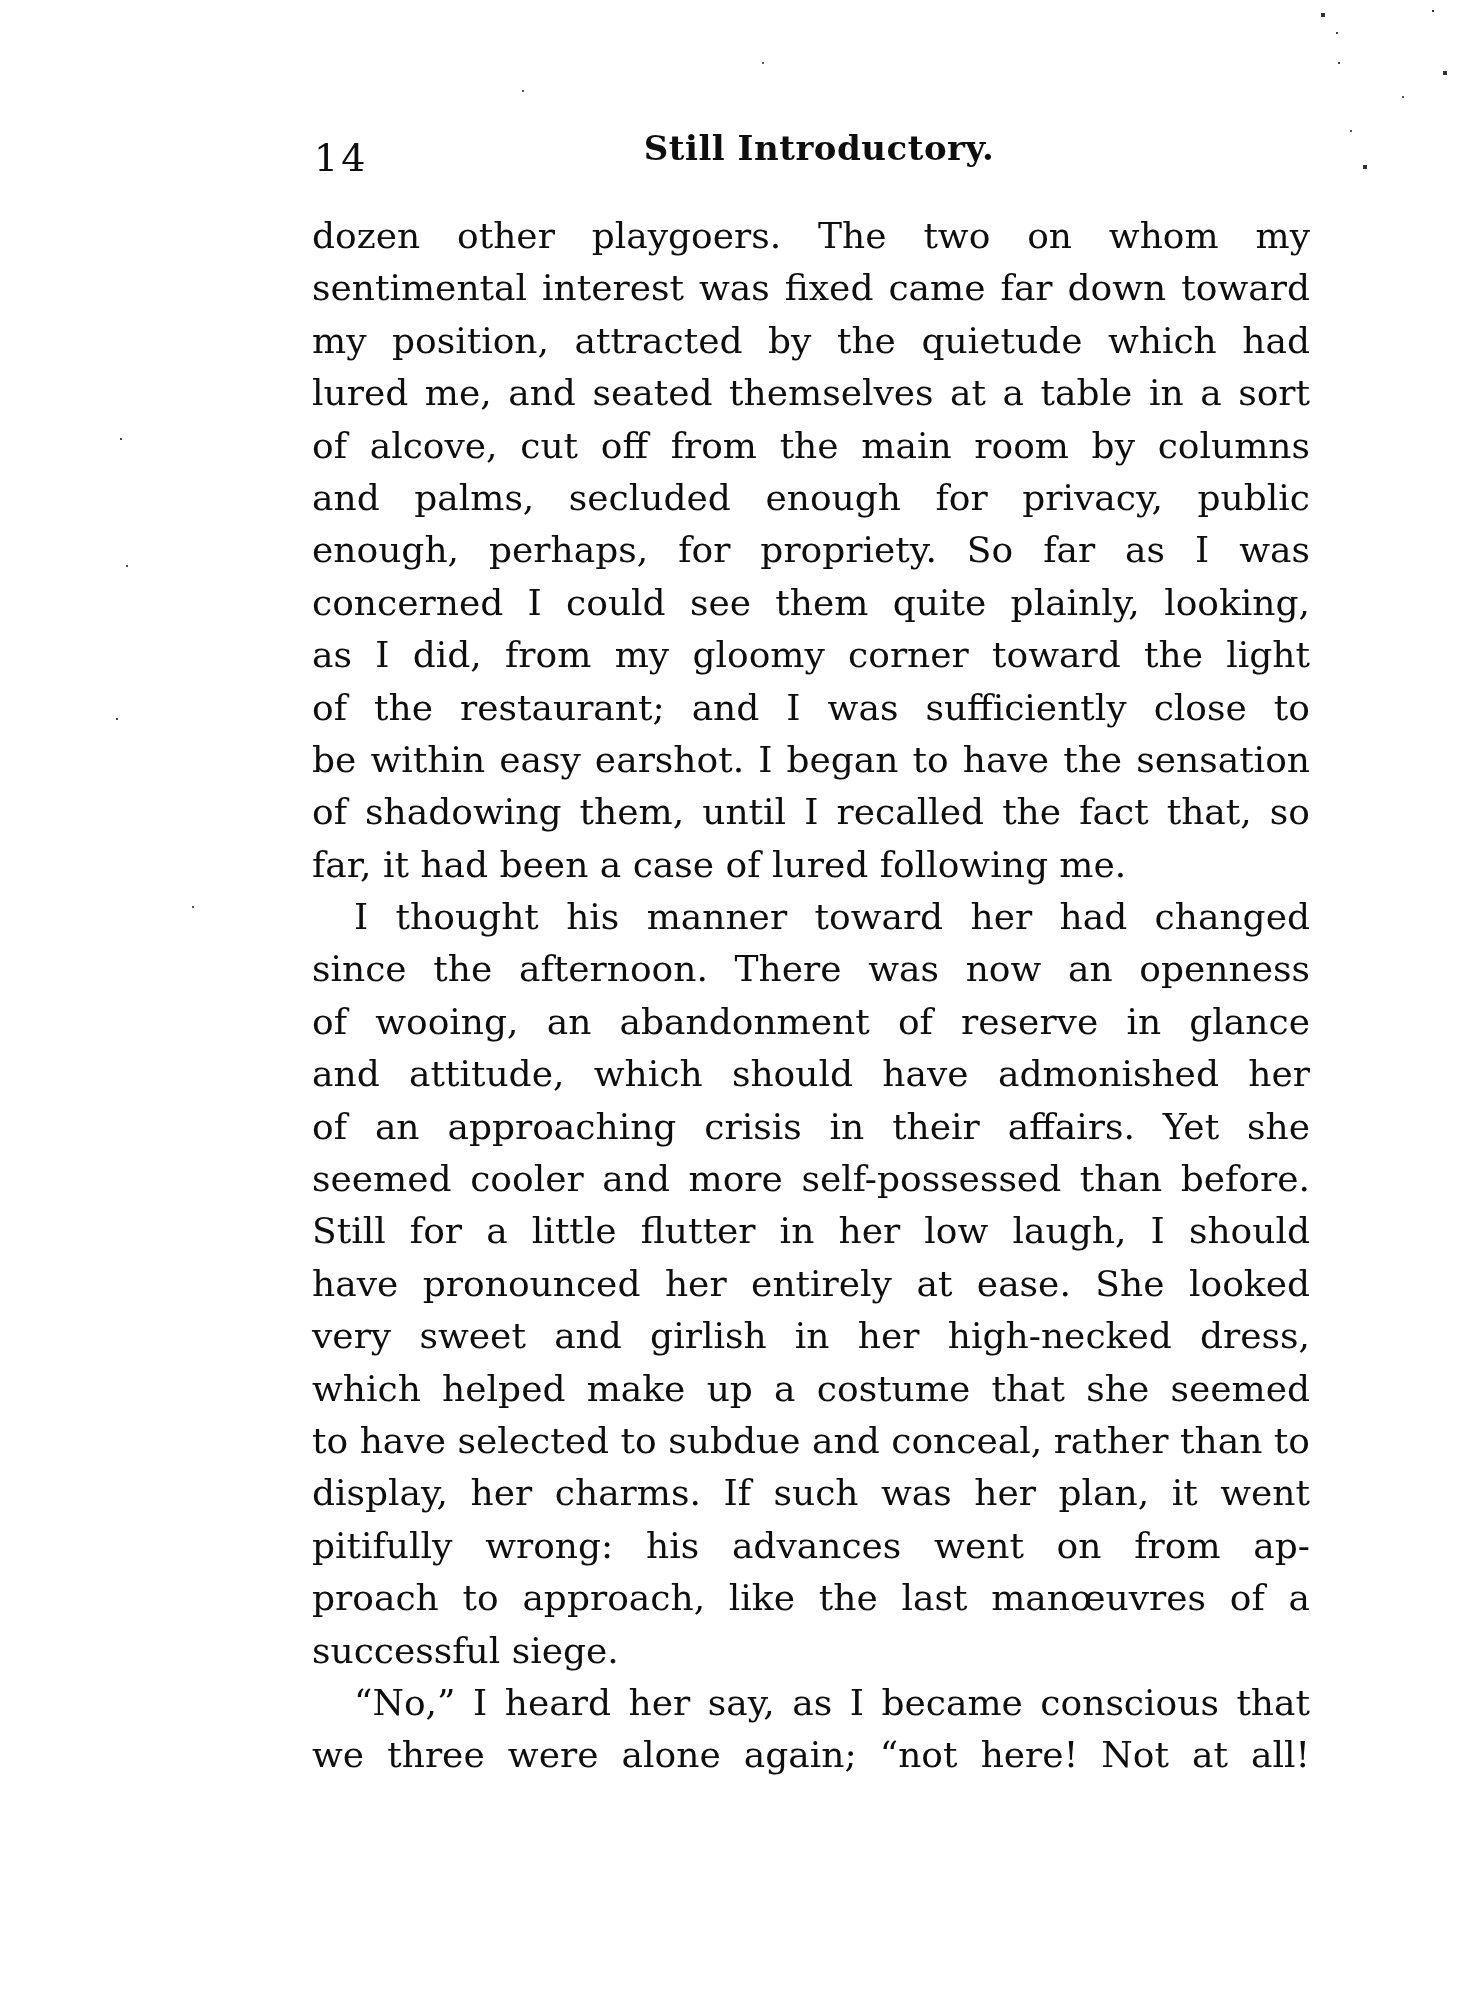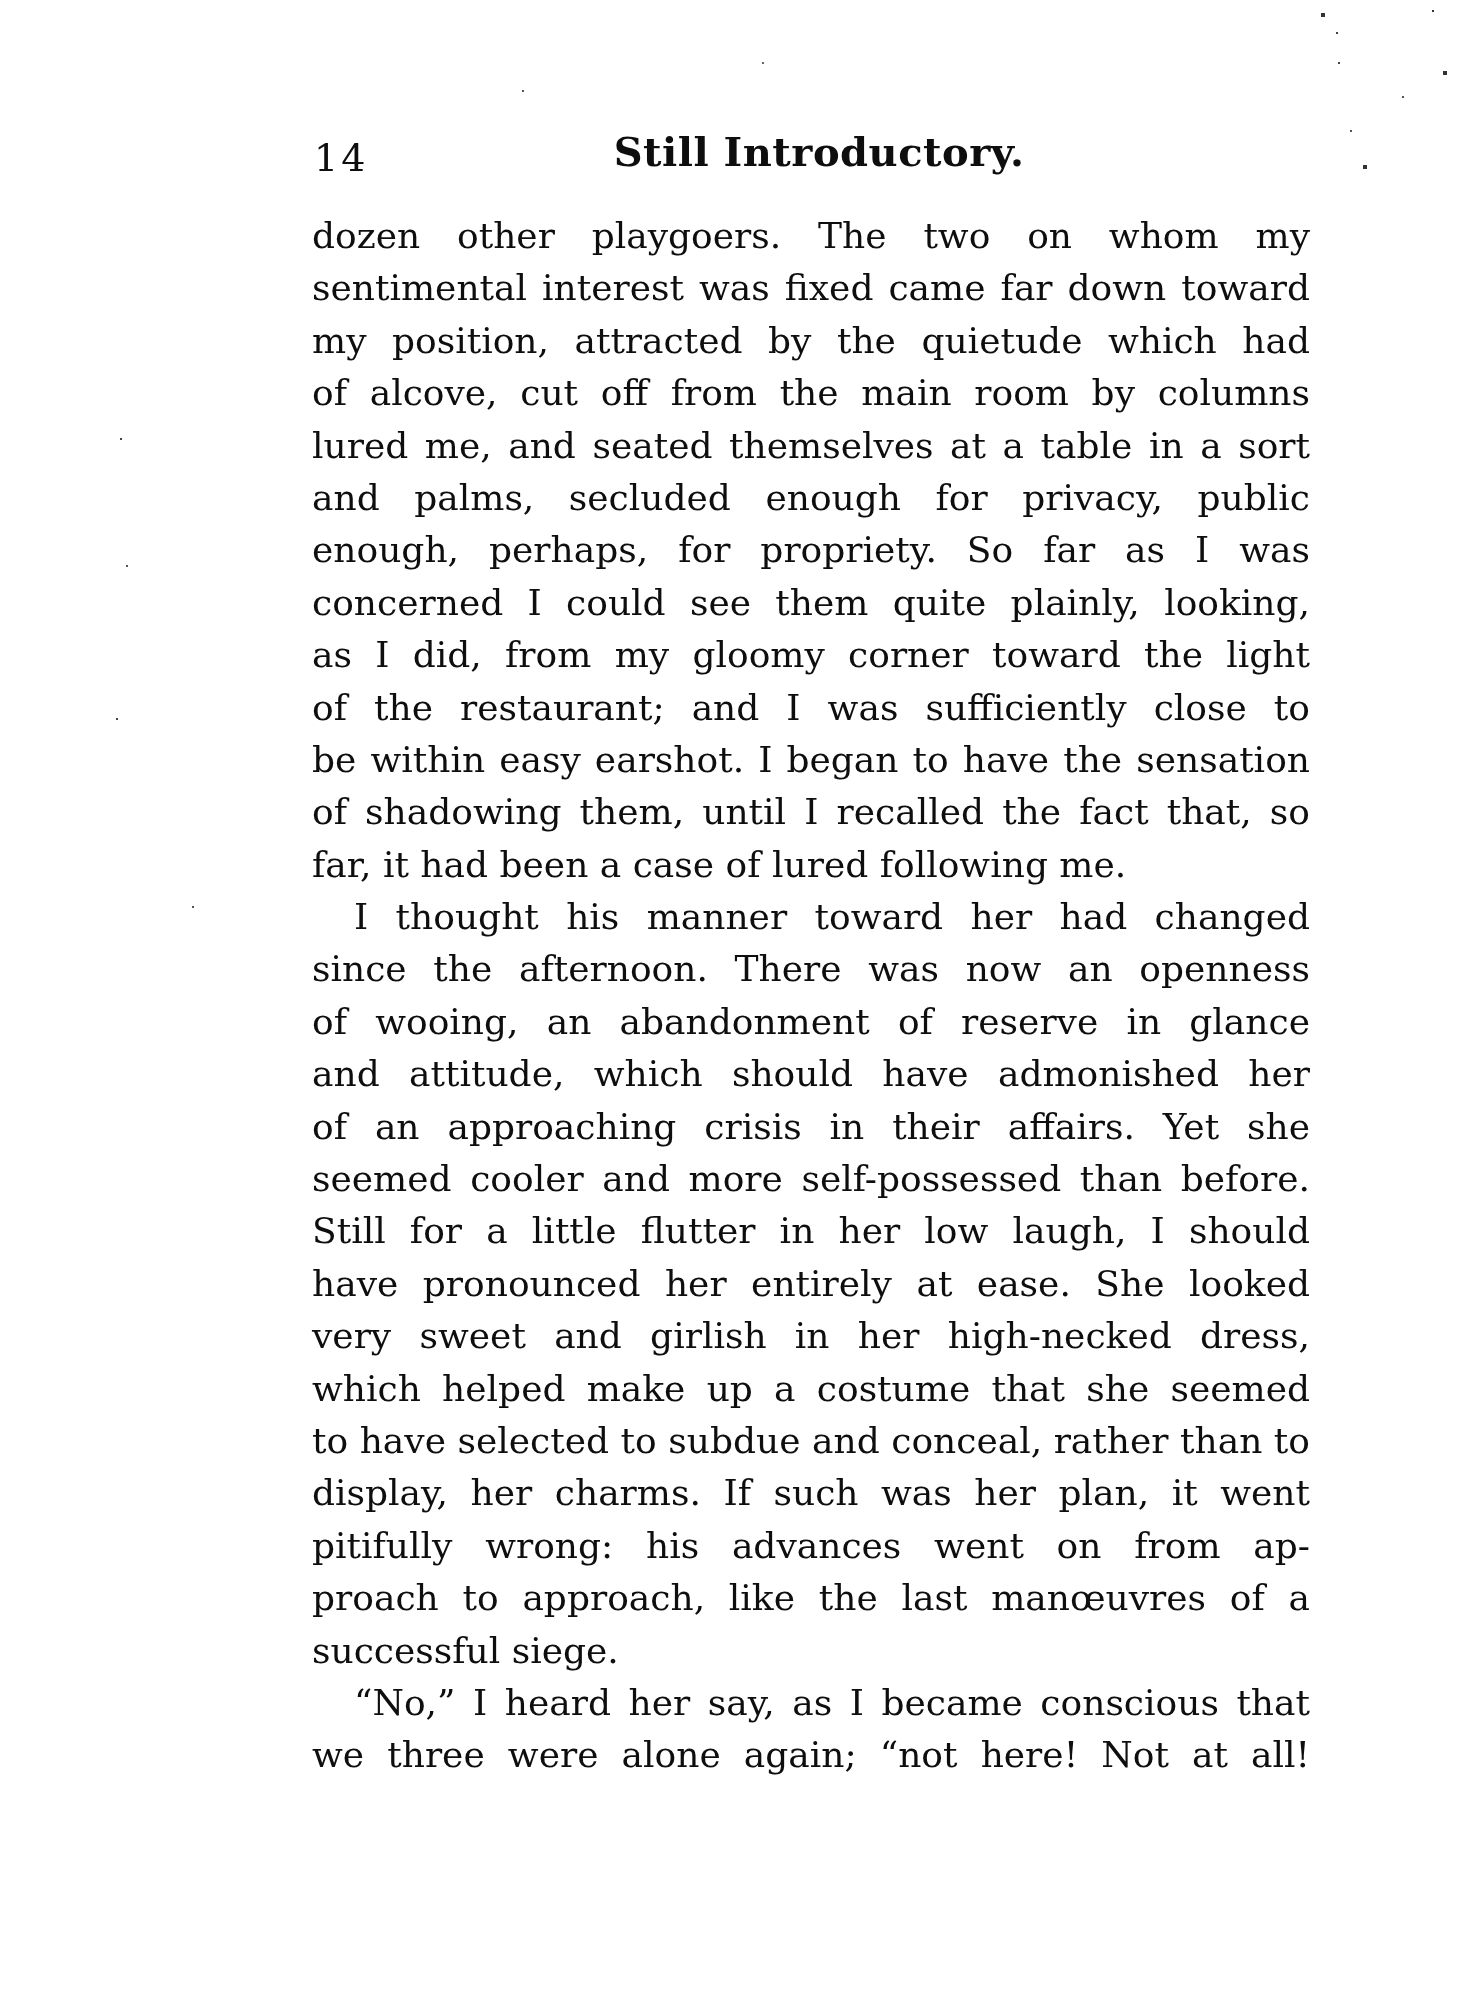--- a/index.html
+++ b/index.html
@@ -27,21 +27,21 @@
     top: 8px;
     font-size: 38px;
     letter-spacing: 3px;
   }
   .page-title {
     position: absolute;
     left: 16px;
     right: 0;
     top: 0;
     text-align: center;
-    font-size: 40px;
+    font-size: 34px;
     font-weight: 700;
     letter-spacing: 0.5px;
   }
 
   
   .text-column {
     position: absolute;
     left: 312px;
     top: 210px;
     width: 998px;
@@ -104,22 +104,22 @@
 
   <header class="page-header">
     <span class="page-number">14</span>
     <span class="page-title">Still Introductory.</span>
   </header>
 
   <main class="text-column">
       <div class="line">dozen other playgoers. The two on whom my</div>
       <div class="line">sentimental interest was fixed came far down toward</div>
       <div class="line">my position, attracted by the quietude which had</div>
+      <div class="line">lured me, and seated themselves at a table in a sort</div>
       <div class="line">of alcove, cut off from the main room by columns</div>
-      <div class="line">lured me, and seated themselves at a table in a sort</div>
       <div class="line">and palms, secluded enough for privacy, public</div>
       <div class="line">enough, perhaps, for propriety. So far as I was</div>
       <div class="line">concerned I could see them quite plainly, looking,</div>
       <div class="line">as I did, from my gloomy corner toward the light</div>
       <div class="line">of the restaurant; and I was sufficiently close to</div>
       <div class="line">be within easy earshot. I began to have the sensation</div>
       <div class="line">of shadowing them, until I recalled the fact that, so</div>
       <div class="line end">far, it had been a case of lured following me.</div>
       <div class="line indent">I thought his manner toward her had changed</div>
       <div class="line">since the afternoon. There was now an openness</div>

